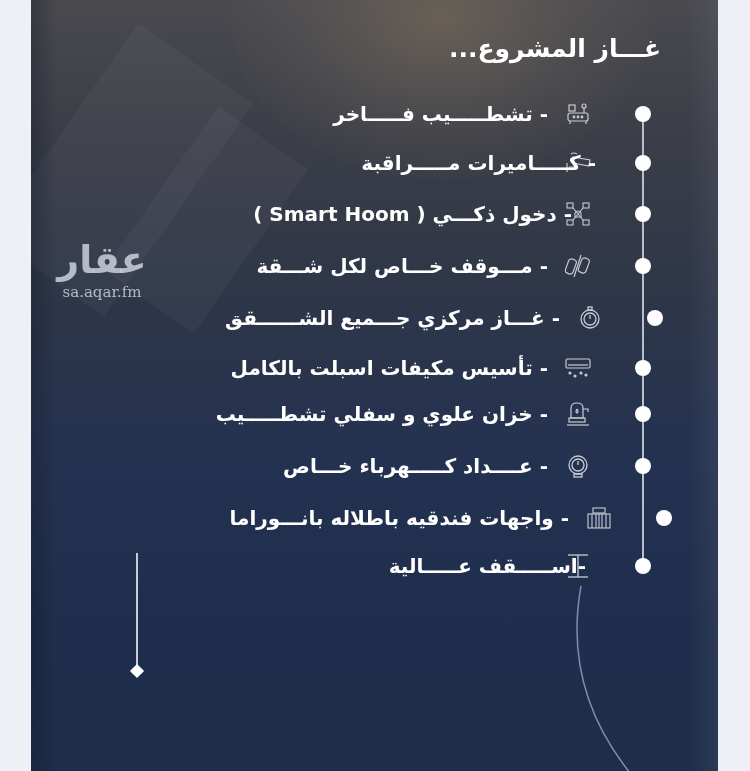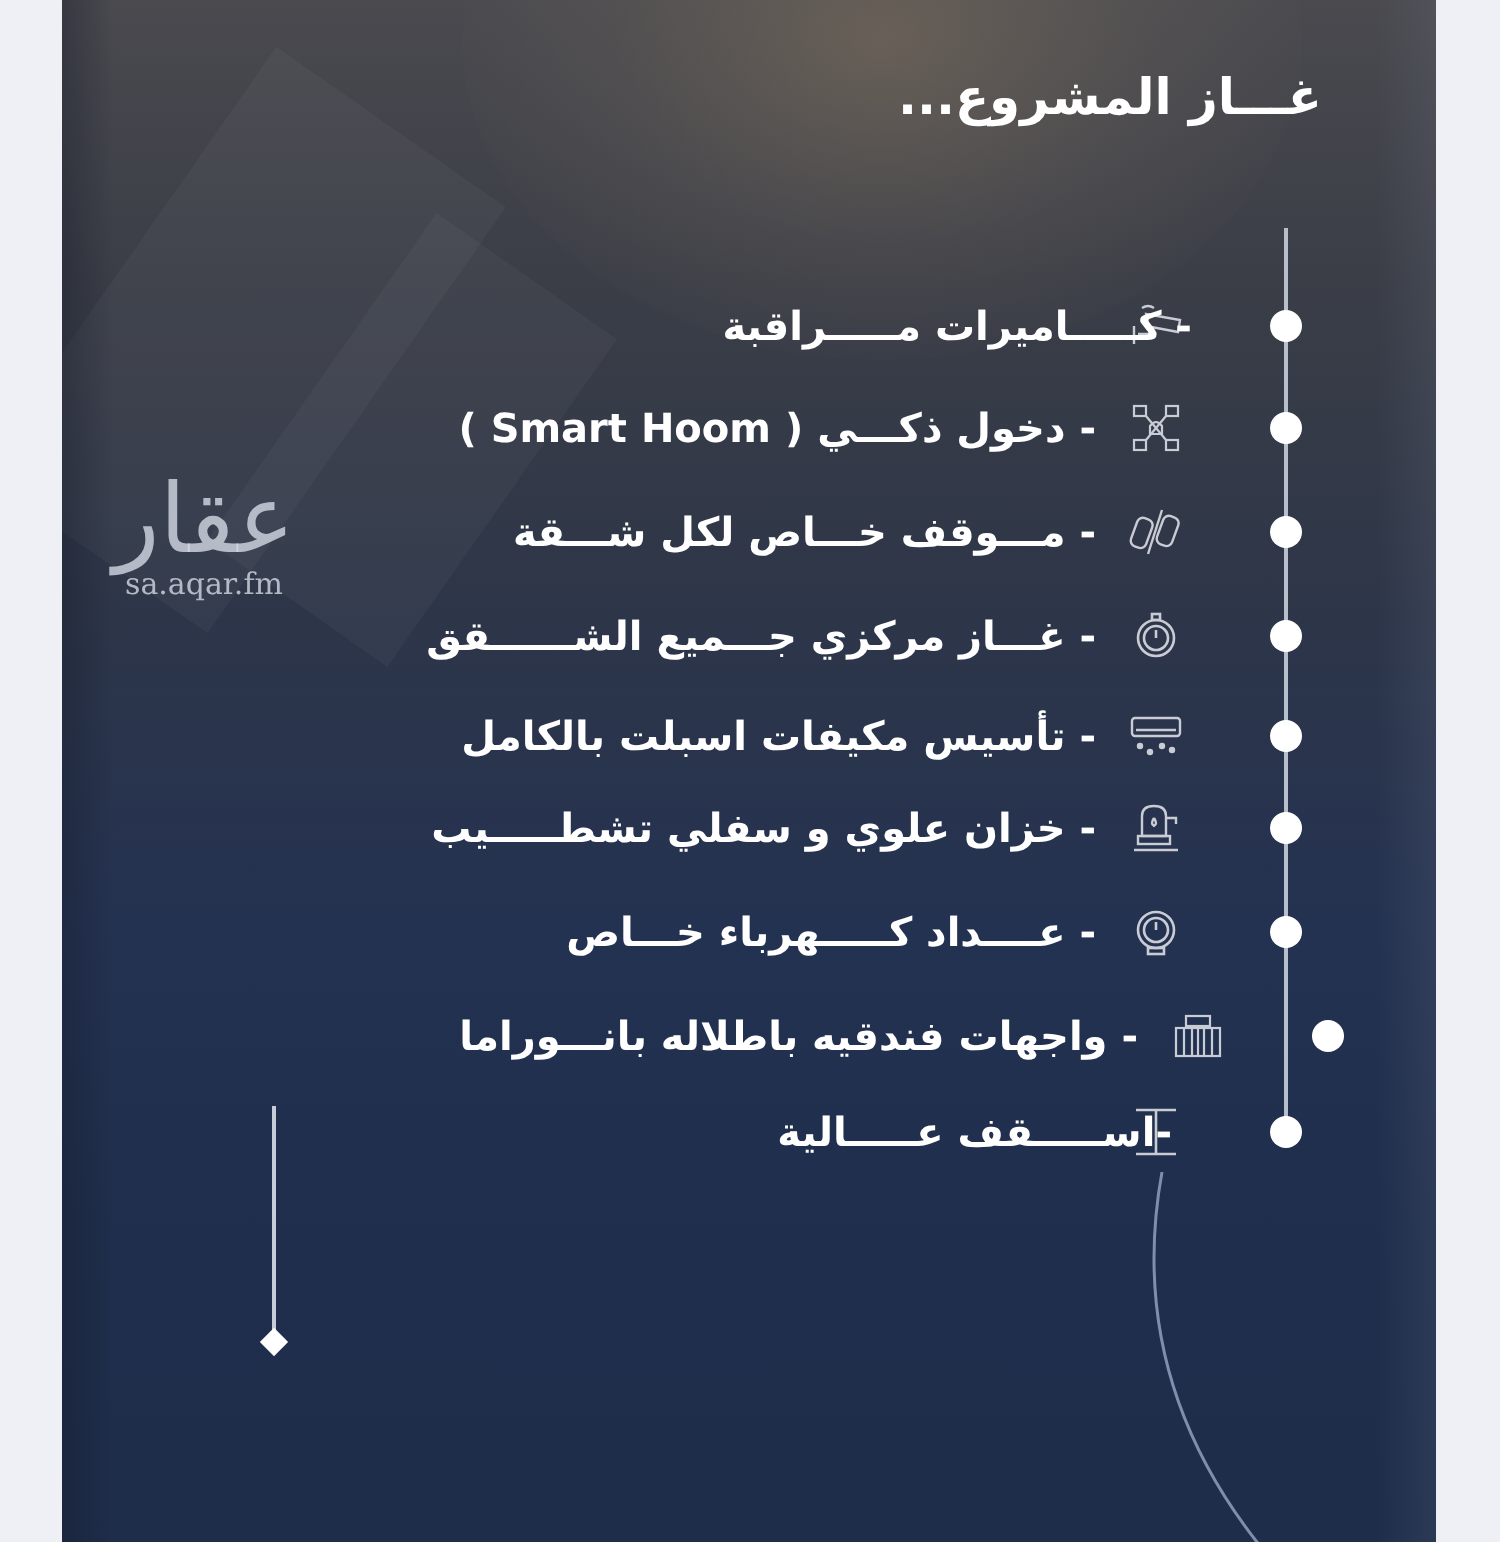--- a/index.html
+++ b/index.html
@@ -109,24 +109,24 @@
     }
     .watermark {
       position: absolute;
       left: 12px;
       top: 232px;
       color: rgba(215,222,232,0.78);
       text-align: center;
       width: 118px;
     }
     .watermark .wm-ar {
-      font-size: 48px;
+      font-size: 38px;
       line-height: 56px;
       direction: rtl;
-      font-weight: normal;
+      font-weight: bold;
     }
     .watermark .wm-en {
       font-family: "DejaVu Serif", serif;
       font-size: 15px;
       line-height: 16px;
       margin-top: -4px;
     }
     .left-line {
       position: absolute;
       left: 105px;
@@ -165,35 +165,52 @@
 
   <div class="title">غـــاز المشروع...</div>
 
   <div class="watermark">
     <div class="wm-ar">عقار</div>
     <div class="wm-en">sa.aqar.fm</div>
   </div>
 
   <div class="timeline-line"></div>
 
+  <div class="feature-row" style="top:96px;">
+    <div class="dot"></div>
+    <div class="icon">
+      <svg viewBox="0 0 28 28" fill="none" stroke="#c9ccd4" stroke-width="1.2">
+        <rect x="4" y="13" width="20" height="8" rx="2"></rect>
+        <line x1="6" y1="21" x2="6" y2="24"></line>
+          <line x1="22" y1="21" x2="22" y2="24"></line>
+        <rect x="5" y="5" width="6" height="6"></rect>
+        <circle cx="20" cy="6" r="2"></circle>
+          <line x1="20" y1="8" x2="20" y2="13"></line>
+        <circle cx="10" cy="17" r="0.8" fill="#c9ccd4"></circle>
+          <circle cx="14" cy="17" r="0.8" fill="#c9ccd4"></circle>
+          <circle cx="18" cy="17" r="0.8" fill="#c9ccd4"></circle>
+      </svg>
+    </div>
+    <div class="label">- تشطـــــيب فـــــاخر</div>
+  </div>
 
   <div class="feature-row" style="top:145px;padding-left:48px;">
     <div class="dot"></div>
     <div class="icon">
       <svg viewBox="0 0 28 28" fill="none" stroke="#c9ccd4" stroke-width="1.2">
         <path d="M9 8 L26 11 L25 17 L9 14 Z"></path>
         <path d="M12 14 L12 18 L5 18"></path>
         <line x1="3" y1="14" x2="3" y2="23"></line>
         <path d="M7 5 Q10 3 13 5"></path>
       </svg>
     </div>
     <div class="label">- كـــــاميرات مـــــراقبة</div>
   </div>
 
-  <div class="feature-row" style="top:196px;">
+  <div class="feature-row" style="top:196px;padding-left:24px;">
     <div class="dot"></div>
     <div class="icon">
       <svg viewBox="0 0 28 28" fill="none" stroke="#c9ccd4" stroke-width="1.1">
         <rect x="3" y="3" width="6" height="5"></rect>
           <rect x="19" y="3" width="6" height="5"></rect>
         <rect x="3" y="20" width="6" height="5"></rect>
           <rect x="19" y="20" width="6" height="5"></rect>
         <path d="M9 8 L19 20 M19 8 L9 20"></path>
         <path d="M11 17 L11 13 Q14 9 17 13 L17 17 Z"></path>
       </svg>
@@ -206,21 +223,21 @@
     <div class="icon">
       <svg viewBox="0 0 28 28" fill="none" stroke="#c9ccd4" stroke-width="1.2">
         <rect x="3" y="7" width="8" height="15" rx="3" transform="rotate(20 7 14)"></rect>
         <rect x="16" y="6" width="8" height="15" rx="3" transform="rotate(20 20 13)"></rect>
         <line x1="17" y1="3" x2="10" y2="25"></line>
       </svg>
     </div>
     <div class="label">- مـــوقف خـــاص لكل شـــقة</div>
   </div>
 
-  <div class="feature-row" style="top:300px;">
+  <div class="feature-row" style="top:300px;margin-left:12px;">
     <div class="dot"></div>
     <div class="icon">
       <svg viewBox="0 0 28 28" fill="none" stroke="#c9ccd4" stroke-width="1.3">
         <circle cx="14" cy="15" r="9"></circle>
         <circle cx="14" cy="15" r="6"></circle>
         <rect x="12" y="3" width="4" height="3"></rect>
         <line x1="14" y1="15" x2="14" y2="11"></line>
       </svg>
     </div>
     <div class="label">- غـــاز مركزي جـــميع الشــــــقق</div>

